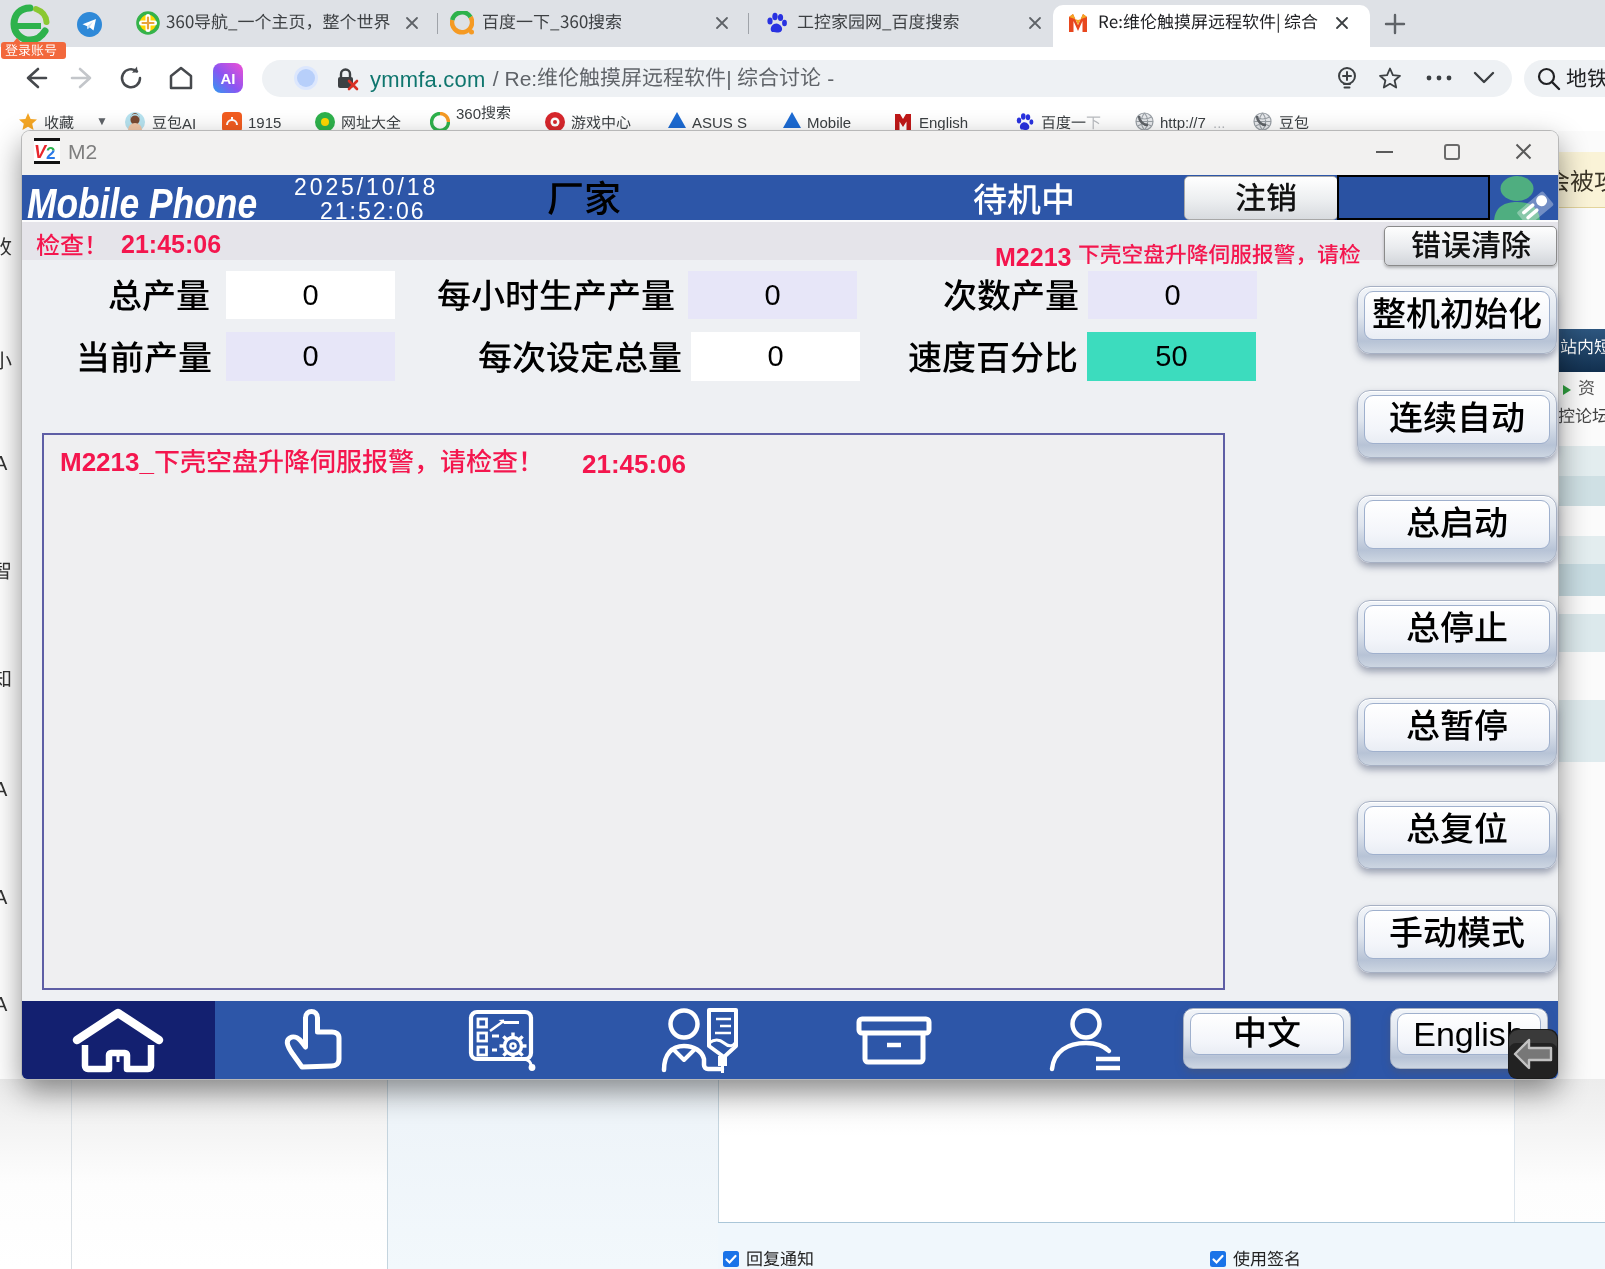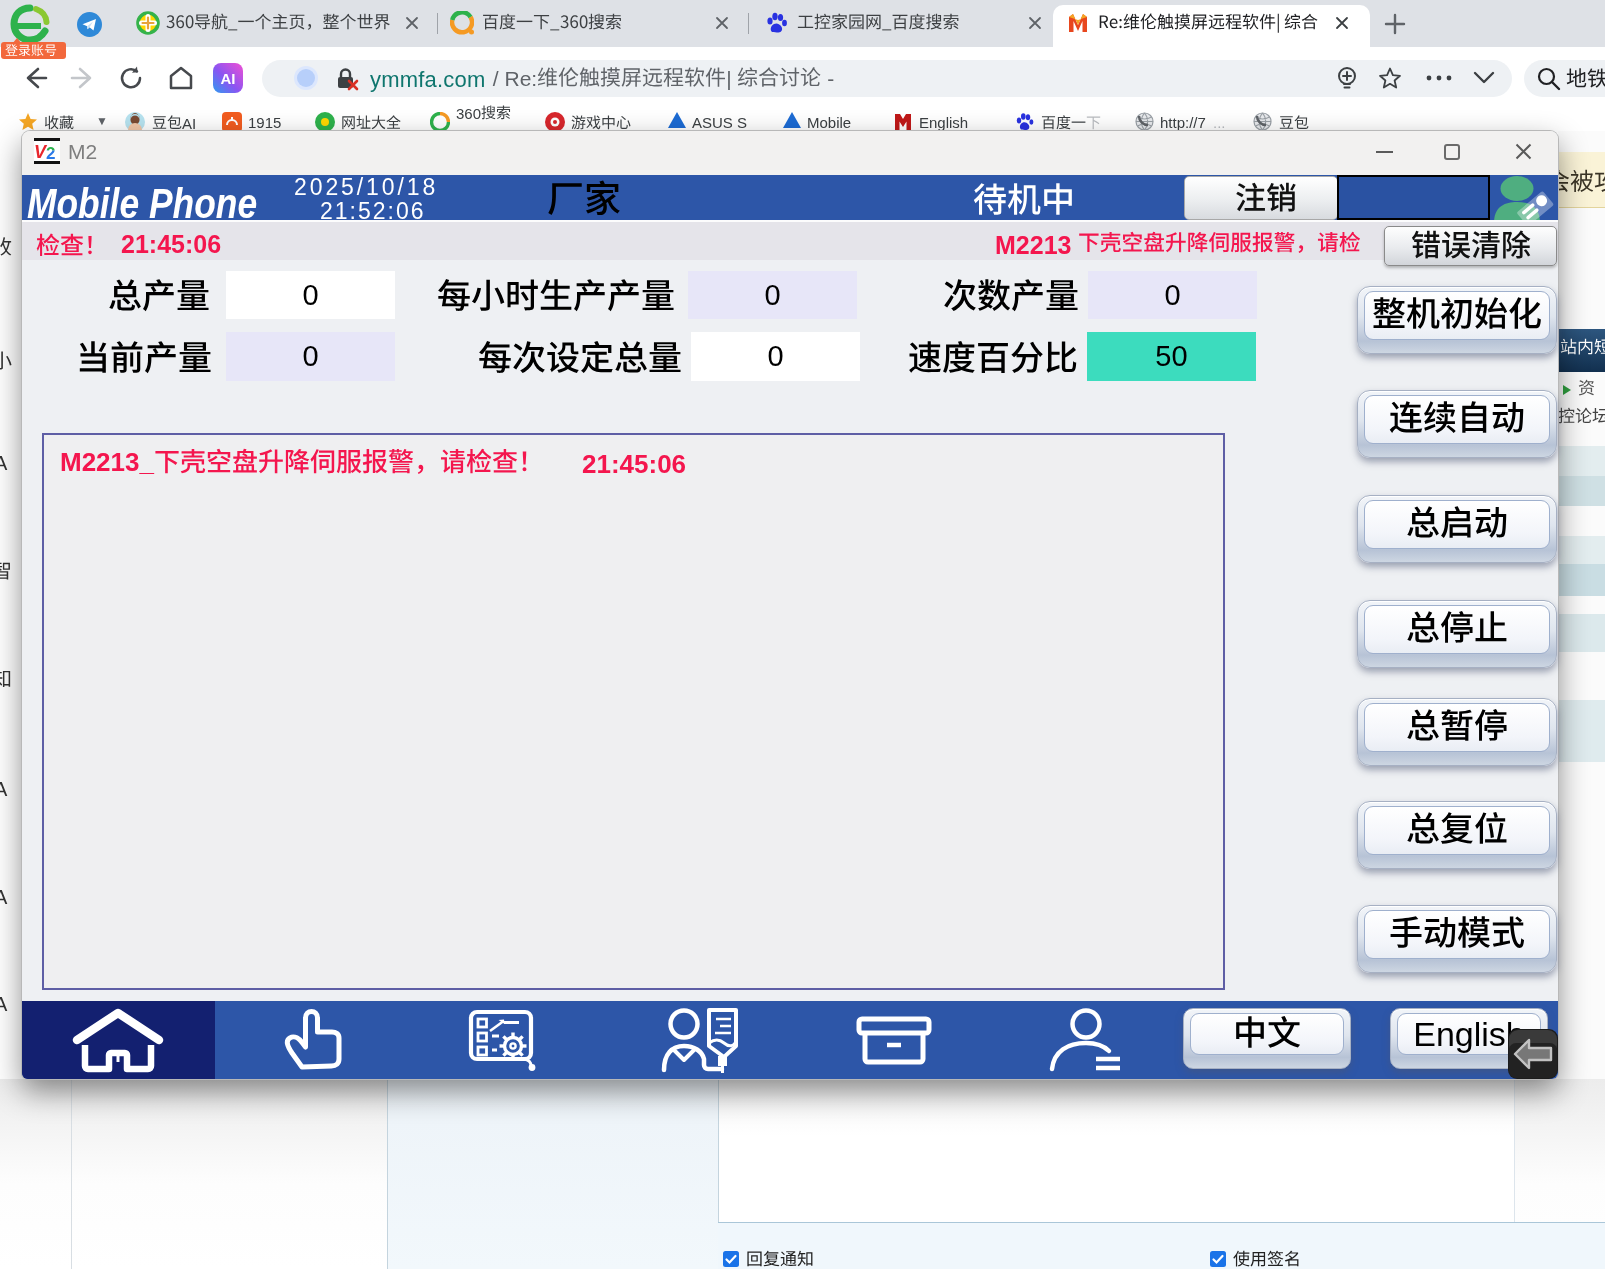--- a/index.html
+++ b/index.html
@@ -559,21 +559,21 @@
 <div style="position:absolute;left:22px;top:220px;width:1536px;height:2px;background:#fcfcfd"></div>
 <div style="position:absolute;left:22px;top:222px;width:1536px;height:38px;background:#e5e4ea"></div>
 <div style="position:absolute;left:36px;top:233px;">
     <svg width="72" height="28" viewBox="0 -21 72 28" style="display:block" fill="#f4164e">
       <path transform="translate(0.0 0) scale(0.024000 -0.024000)" d="M395 352C421 275 447 176 455 110L532 132C523 196 496 295 468 371ZM587 380C605 305 622 206 626 141L704 153C698 218 680 314 661 390ZM169 844V658H44V571H161C136 448 84 301 30 224C45 199 66 157 75 129C110 184 143 267 169 356V-83H255V415C278 370 302 321 313 292L369 357C353 386 280 499 255 533V571H349V658H255V844ZM632 713C682 653 746 590 811 536H479C535 589 587 649 632 713ZM617 853C549 717 428 592 305 516C321 498 349 457 360 438C396 463 432 493 467 525V455H813V534C851 503 889 475 926 451C936 477 956 517 973 540C871 596 750 696 679 786L699 823ZM344 44V-40H939V44H769C819 136 875 264 917 370L834 390C802 285 742 138 690 44Z"></path>
       <path transform="translate(24.0 0) scale(0.024000 -0.024000)" d="M308 219H684V149H308ZM308 350H684V282H308ZM214 414V85H782V414ZM68 30V-54H935V30ZM450 844V724H55V641H354C271 554 148 477 31 438C51 419 78 385 92 362C225 415 360 513 450 627V445H544V627C636 516 772 420 906 370C920 394 948 429 968 447C847 485 722 557 639 641H946V724H544V844Z"></path>
       <path transform="translate(48.0 0) scale(0.024000 -0.024000)" d="M209 248H291L314 616L317 748H183L186 616ZM250 -7C292 -7 325 24 325 69C325 114 292 145 250 145C208 145 175 114 175 69C175 24 208 -7 250 -7Z"></path>
     </svg>
   </div>
 <div style="position:absolute;left:121px;top:230px;"><span class="lat" style="font-size:25px;color:#f4164e;font-weight:bold">21:45:06</span></div>
-<div style="position:absolute;left:995px;top:230px;width:366px;overflow:hidden">
+<div style="position:absolute;left:995px;top:242px;width:366px;overflow:hidden">
     <div style="display:flex;align-items:flex-start;white-space:nowrap">
       <span class="lat" style="font-size:25px;color:#f4164e;font-weight:bold;line-height:25px;display:block;margin-top:3px">M2213&nbsp;</span>
       <svg width="312" height="28" viewBox="0 -21 312 28" style="display:block" fill="#f4164e">
         <path transform="translate(0.0 0) scale(0.024000 -0.024000)" d="M54 771V675H429V-82H530V425C639 365 765 286 830 231L898 318C820 379 662 468 547 524L530 504V675H947V771Z"></path>
         <path transform="translate(24.0 0) scale(0.024000 -0.024000)" d="M74 456V248H162V375H834V248H926V456ZM450 846V762H60V677H450V599H142V518H861V599H548V677H943V762H548V846ZM290 310V190C290 109 257 39 28 -8C43 -25 66 -69 73 -91C327 -35 383 72 383 186V225H621V41C621 -50 647 -76 737 -76C755 -76 838 -76 857 -76C932 -76 957 -43 967 80C942 86 903 101 884 116C881 24 876 9 848 9C830 9 765 9 750 9C719 9 714 14 714 42V310Z"></path>
         <path transform="translate(48.0 0) scale(0.024000 -0.024000)" d="M554 524C654 473 794 396 862 349L925 424C852 470 711 542 613 588ZM381 589C299 524 193 461 78 422L133 338C246 387 363 460 447 531ZM74 36V-50H930V36H548V264H821V349H186V264H447V36ZM414 824C428 794 444 758 457 726H70V492H163V640H834V514H932V726H573C558 763 534 814 514 852Z"></path>
         <path transform="translate(72.0 0) scale(0.024000 -0.024000)" d="M383 413C440 387 512 344 547 314L595 374C558 404 485 443 430 468ZM455 854C449 830 436 798 424 770H204V596L203 555H49V473H188C171 419 137 367 69 324C89 311 125 277 138 258C226 314 267 394 285 473H730V380C730 369 726 365 712 365C699 364 652 364 608 365C620 343 633 309 637 286C705 286 752 286 783 300C815 313 825 336 825 378V473H958V555H825V770H527L558 835ZM393 633C440 614 496 582 531 555H296L297 593V694H730V555H561L597 599C561 629 493 667 438 688ZM154 264V26H44V-56H956V26H848V264ZM243 26V189H355V26ZM442 26V189H555V26ZM642 26V189H756V26Z"></path>
         <path transform="translate(96.0 0) scale(0.024000 -0.024000)" d="M488 834C385 773 212 716 55 680C68 659 83 624 87 602C146 615 208 631 269 648V444H47V353H267C258 218 214 84 37 -13C59 -30 91 -64 105 -86C306 27 353 189 362 353H647V-84H744V353H955V444H744V827H647V444H364V677C435 700 501 726 557 755Z"></path>
         <path transform="translate(120.0 0) scale(0.024000 -0.024000)" d="M771 683C742 643 706 608 663 577C623 607 589 640 563 677L568 683ZM577 843C536 769 462 679 358 613C378 600 406 569 419 548C451 571 481 595 508 621C532 588 561 559 592 532C518 491 433 461 346 443C362 424 384 389 393 367C490 392 584 428 666 478C739 432 824 398 917 378C929 401 954 436 973 455C888 470 808 495 740 531C807 585 862 652 898 733L840 762L824 758H627C643 780 657 803 670 825ZM415 346V264H637V144H494L517 228L432 238C418 181 397 110 379 62H637V-84H728V62H946V144H728V264H917V346H728V414H637V346ZM72 804V-82H156V719H267C245 652 216 568 188 501C263 425 282 358 282 306C283 275 277 250 261 241C252 234 241 232 228 231C213 230 193 230 171 233C184 209 193 174 194 151C218 150 244 150 265 152C287 155 306 162 322 172C353 195 367 238 367 297C366 358 350 429 273 511C309 589 347 688 378 771L316 807L302 804Z"></path>
         <path transform="translate(144.0 0) scale(0.024000 -0.024000)" d="M335 620V536H771V620ZM347 791V706H835V35C835 17 829 11 810 10C791 10 726 9 662 13C675 -13 690 -58 694 -84C786 -84 844 -82 881 -67C918 -51 930 -21 930 34V791ZM455 370H631V200H455ZM367 450V49H455V119H718V450ZM252 840C199 692 110 546 16 451C32 429 58 378 67 355C95 385 123 420 150 457V-83H241V602C279 670 312 742 339 813Z"></path>

